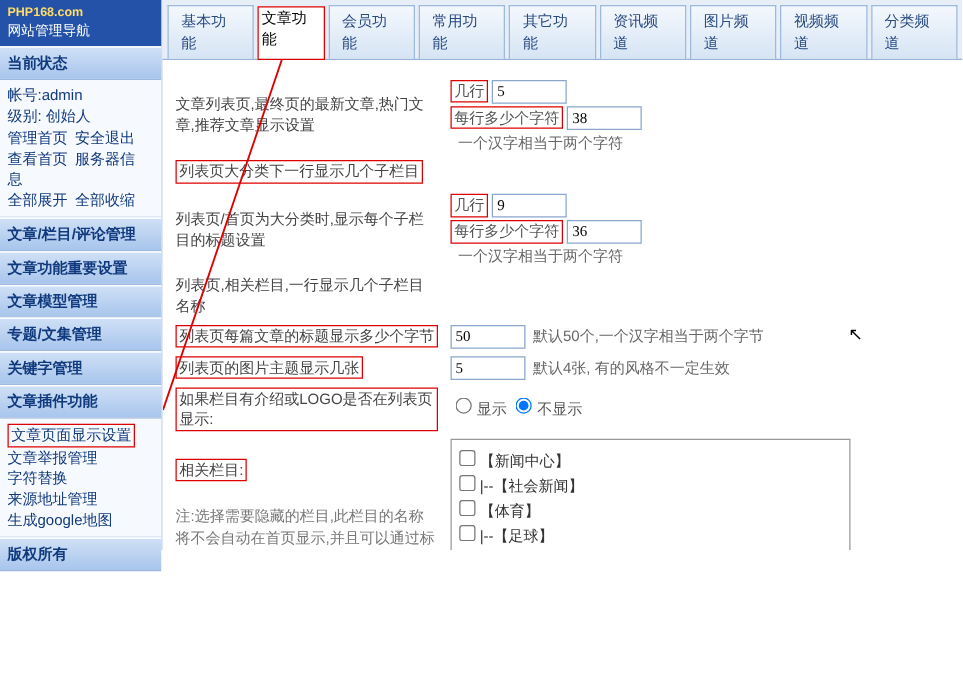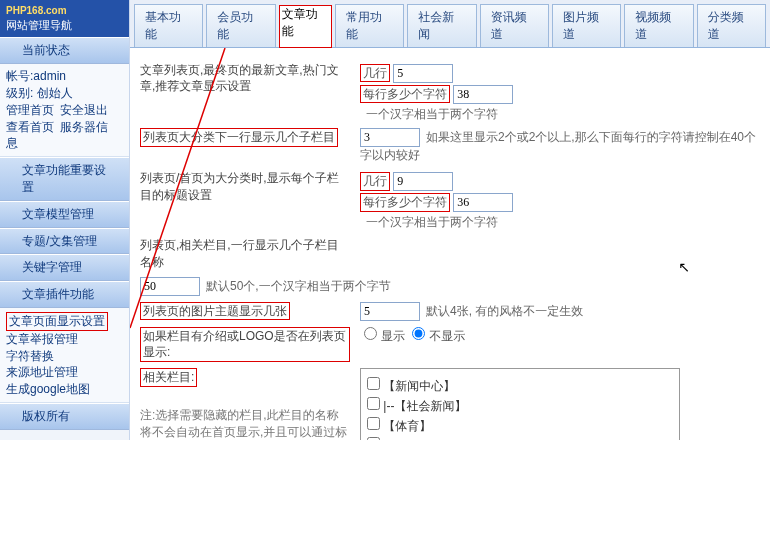--- a/index.html
+++ b/index.html
@@ -1,31 +1,31 @@
 <!DOCTYPE html>
 <html><head>
 <meta charset="utf-8">
 <style>
 *{box-sizing:border-box;margin:0;padding:0}
 body{font:12px/1.4 SimSun,Arial;background:#fff;width:770px;height:558px;overflow:hidden}
 .shell{display:flex;height:440px}
 .side{width:130px;background:#f0f4fa;border-right:1px solid #c8d6ec}
 .logo{background:#2452a8;color:#fff;padding:4px 6px;font-size:11px}
 .logo b{display:block;color:#fd6;font-size:10px}
-.nav-t{background:linear-gradient(#cfe0f6,#a8c5ec);color:#103a7d;font-weight:normal;padding:4px 22px;border-top:1px solid #fff;border-bottom:1px solid #9fb8dd}
+.nav-t{background:linear-gradient(#cfe0f6,#a8c5ec);color:#103a7d;font-weight:bold;padding:4px 6px;border-top:1px solid #fff;border-bottom:1px solid #9fb8dd}
 .grp{padding:4px 6px;color:#103a7d;border-bottom:1px solid #d6e2f2;background:#f6f9fd}
 .grp a{color:#103a7d;text-decoration:none;margin-right:6px}
 .hl{border:1px solid #d00;padding:0 2px;display:inline-block}
 .main{flex:1;display:flex;flex-direction:column}
 .tabs{display:flex;background:#e8eef8;padding:4px 4px 0;border-bottom:1px solid #94b4dc;gap:3px}
 .tab{padding:4px 10px;background:linear-gradient(#f4f8fd,#d6e4f4);border:1px solid #9db9dc;border-bottom:none;color:#2a4b80;cursor:pointer;font-size:12px}
 .tab.on{background:#fff;color:#000;position:relative;top:1px}
 .tab.mark{border:1px solid #d00}
 .content{flex:1;overflow:auto;padding:8px 10px;color:#333;position:relative}
-.row{display:flex;align-items:flex-start;margin:6px 0;gap:10px}
+.row{display:flex;align-items:center;margin:6px 0;gap:10px}
 .lbl{width:210px;color:#444}
 .lbl.mark,.mark{border:1px solid #d00;padding:0 2px;display:inline-block}
 .rcol{flex:1;color:#555}
 .inp{border:1px solid #8aa6cc;padding:1px 3px;width:60px;font:12px SimSun}
 .hint{color:#666;margin-left:6px}
 .linebox{margin:2px 0}
 .radio{margin:0 4px}
 .chkarea{border:1px solid #999;width:320px;height:120px;padding:6px;background:#fff}
 .chkarea label{display:block;margin:2px 0;color:#333}
 .btn{margin:10px auto;display:block;padding:3px 14px;border:1px solid #7a9ac6;background:linear-gradient(#fdfdfd,#e4ecf6);cursor:pointer;font:12px SimSun}
@@ -40,43 +40,45 @@
     <div class="logo">
       <b>PHP168.com</b>
       <span>网站管理导航</span>
     </div>
     <div class="nav-t">当前状态</div>
     <div class="grp">
       <div><span>帐号:</span><span>admin</span></div>
       <div>级别: 创始人</div>
       <div><a href="#">管理首页</a><a href="#">安全退出</a></div>
       <div><a href="#">查看首页</a><a href="#">服务器信息</a></div>
+      <div><a href="#">全部展开</a><a href="#">全部收缩</a></div>
     </div>
+    <div class="nav-t">文章/栏目/评论管理</div>
     <div class="nav-t">文章功能重要设置</div>
     <div class="nav-t">文章模型管理</div>
     <div class="nav-t">专题/文集管理</div>
     <div class="nav-t">关键字管理</div>
     <div class="nav-t">文章插件功能</div>
     <div class="grp">
       <div><a href="#" class="hl">文章页面显示设置</a></div>
       <div><a href="#">文章举报管理</a></div>
       <div><a href="#">字符替换</a></div>
       <div><a href="#">来源地址管理</a></div>
       <div><a href="#">生成google地图</a></div>
     </div>
     <div class="nav-t">版权所有</div>
   </div>
 
   <div class="main">
     <div class="tabs">
       <div class="tab">基本功能</div>
+      <div class="tab on mark">文章功能</div>
       <div class="tab">会员功能</div>
-      <div class="tab on mark">文章功能</div>
       <div class="tab">常用功能</div>
-      <div class="tab">社会新闻</div>
+      <div class="tab">其它功能</div>
       <div class="tab">资讯频道</div>
       <div class="tab">图片频道</div>
       <div class="tab">视频频道</div>
       <div class="tab">分类频道</div>
     </div>
 
     <div class="content">
       <svg class="line" width="640" height="558">
           <line x1="0" y1="280" x2="95" y2="0" stroke="#d00" stroke-width="1.5"></line>
         </svg>
@@ -85,37 +87,37 @@
         <div class="lbl">文章列表页,最终页的最新文章,热门文章,推荐文章显示设置</div>
         <div class="rcol">
           <div class="linebox"><span class="mark">几行</span> <input class="inp" value="5" style=""></div>
           <div class="linebox"><span class="mark">每行多少个字符</span> <input class="inp" value="38" style=""></div>
           <div class="hint">一个汉字相当于两个字符</div>
         </div>
       </div>
 
       <div class="row">
         <div class="lbl"><span class="mark">列表页大分类下一行显示几个子栏目</span></div>
-        <div class="rcol"><input class="inp" value="3" style=""><span class="hint">如果这里显示2个或2个以上,那么下面每行的字符请控制在40个字以内较好</span></div>
       </div>
 
       <div class="row">
         <div class="lbl">列表页/首页为大分类时,显示每个子栏目的标题设置</div>
         <div class="rcol">
           <div class="linebox"><span class="mark">几行</span> <input class="inp" value="9" style=""></div>
           <div class="linebox"><span class="mark">每行多少个字符</span> <input class="inp" value="36" style=""></div>
           <div class="hint">一个汉字相当于两个字符</div>
         </div>
       </div>
 
       <div class="row">
         <div class="lbl">列表页,相关栏目,一行显示几个子栏目名称</div>
       </div>
 
       <div class="row">
+        <div class="lbl"><span class="mark">列表页每篇文章的标题显示多少个字节</span></div>
         <div class="rcol"><input class="inp" value="50" style=""><span class="hint">默认50个,一个汉字相当于两个字节</span></div>
       </div>
 
       <div class="row">
         <div class="lbl"><span class="mark">列表页的图片主题显示几张</span></div>
         <div class="rcol"><input class="inp" value="5" style=""><span class="hint">默认4张, 有的风格不一定生效</span></div>
       </div>
 
       <div class="row">
         <div class="lbl"><span class="mark">如果栏目有介绍或LOGO是否在列表页显示:</span></div>

